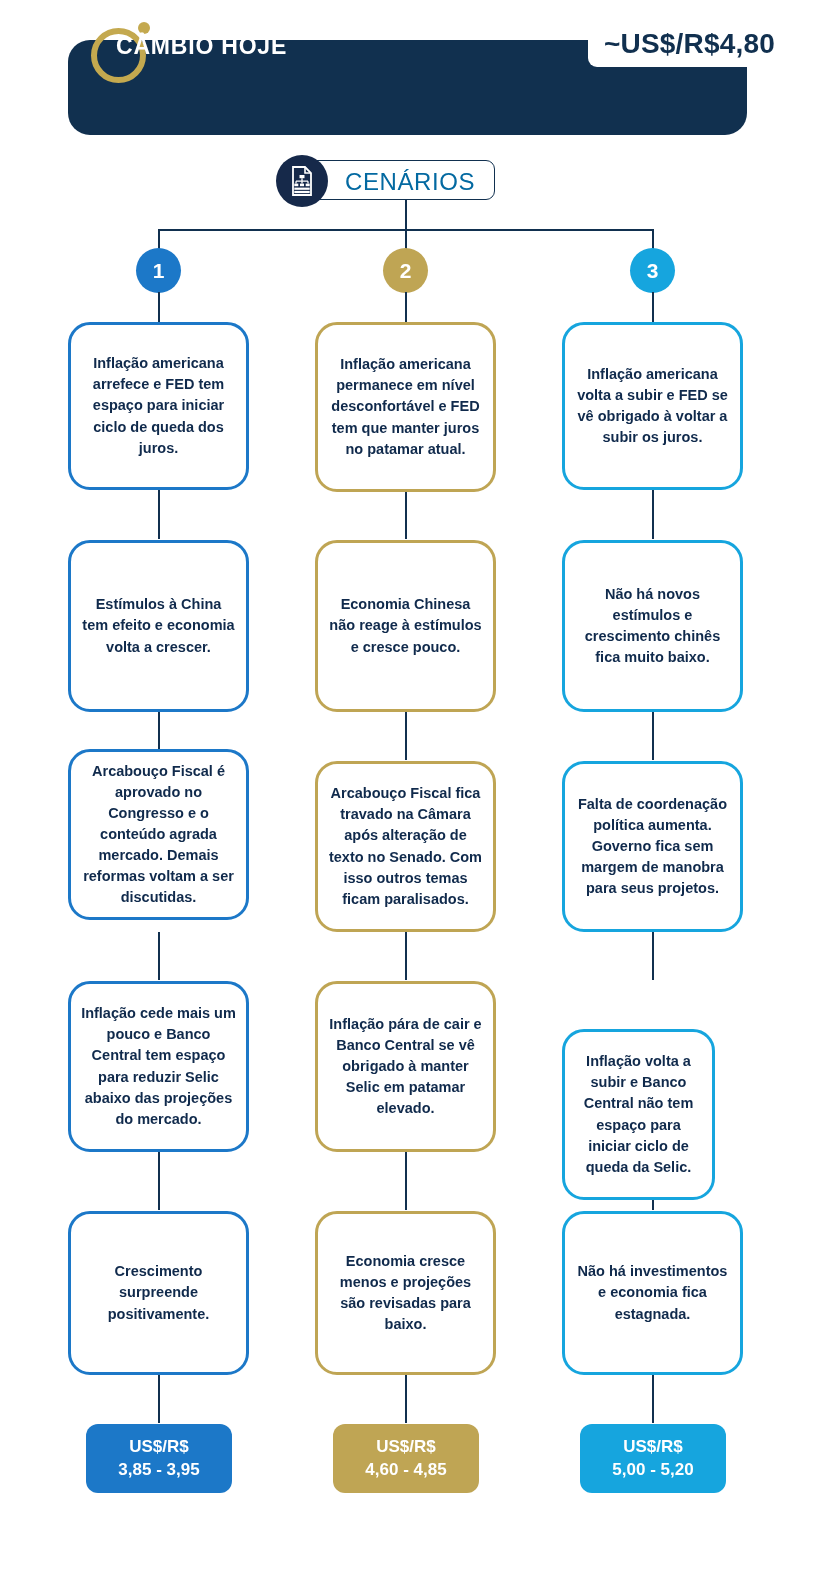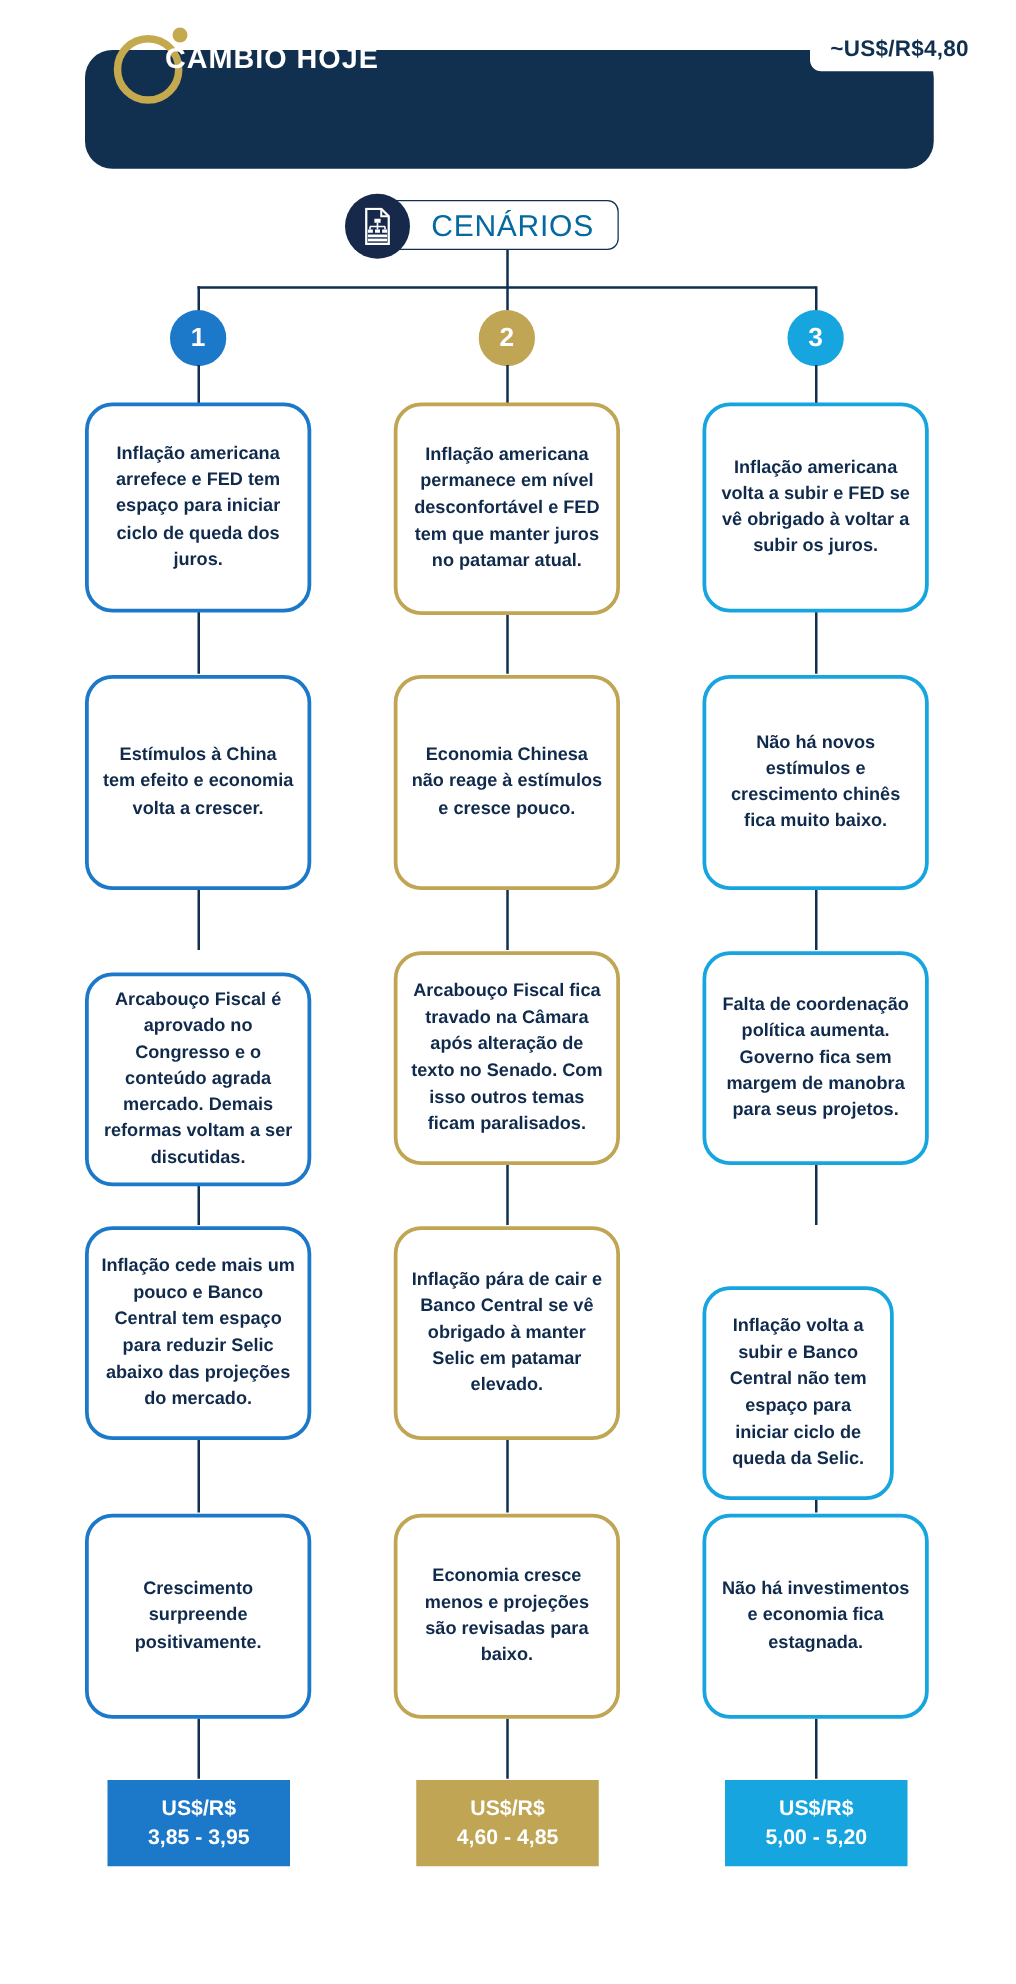--- a/index.html
+++ b/index.html
@@ -29,34 +29,34 @@
     left: 68px;
     top: 40px;
     width: 679px;
     height: 95px;
     background: #11304F;
     border-radius: 22px;
     box-sizing: border-box;
   }
   .header-title {
     position: absolute;
-    left: 132px;
+    left: 116px;
     top: 33px;
     font-size: 23px;
     font-weight: bold;
     letter-spacing: 0.8px;
     color: #ffffff;
   }
   .header-rate {
     position: absolute;
     right: 22px;
     top: 22px;
     background: #ffffff;
     color: #11304F;
-    font-size: 18px;
+    font-size: 28px;
     font-weight: bold;
     letter-spacing: 0.2px;
     border-radius: 9px;
     padding: 8px 16px 9px 16px;
     line-height: 1;
   }
 
   
   .logo-ring {
     position: absolute;
@@ -158,21 +158,21 @@
     color: #102A4C;
     font-size: 14.5px;
     font-weight: bold;
     line-height: 1.45;
     padding: 4px 10px;
   }
 
   
   .rbox {
     position: absolute;
-    border-radius: 0;
+    border-radius: 12px;
     display: flex;
     align-items: center;
     justify-content: center;
     text-align: center;
   }
   .rbox-text {
     color: #ffffff;
     font-size: 17px;
     font-weight: bold;
     line-height: 1.35;
@@ -249,21 +249,21 @@
   <div class="line vline" style="left:652px; top:932px; height:48px;"></div>
   <div class="line vline" style="left:652px; top:1152px; height:58px;"></div>
   <div class="line vline" style="left:652px; top:1375px; height:48px;"></div>
 
   <div class="sbox" style="left:68px; top:322px; width:181px; height:168px; border-color:#1C78C8;">
     <div class="sbox-text">Inflação americana arrefece e FED tem espaço para iniciar ciclo de queda dos juros.</div>
   </div>
   <div class="sbox" style="left:68px; top:540px; width:181px; height:172px; border-color:#1C78C8;">
     <div class="sbox-text">Estímulos à China tem efeito e economia volta a crescer.</div>
   </div>
-  <div class="sbox" style="left:68px; top:778px; width:181px; height:171px; border-color:#1C78C8;">
+  <div class="sbox" style="left:68px; top:749px; width:181px; height:171px; border-color:#1C78C8;">
     <div class="sbox-text">Arcabouço Fiscal é aprovado no Congresso e o conteúdo agrada mercado. Demais reformas voltam a ser discutidas.</div>
   </div>
   <div class="sbox" style="left:68px; top:981px; width:181px; height:171px; border-color:#1C78C8;">
     <div class="sbox-text">Inflação cede mais um pouco e Banco Central tem espaço para reduzir Selic abaixo das projeções do mercado.</div>
   </div>
   <div class="sbox" style="left:68px; top:1211px; width:181px; height:164px; border-color:#1C78C8;justify-content:flex-end;">
     <div class="sbox-text">Crescimento surpreende positivamente.</div>
   </div>
   <div class="rbox" style="left:86px; top:1424px; width:146px; height:69px; background:#1C78C8;">
     <div class="rbox-text">US$/R$

